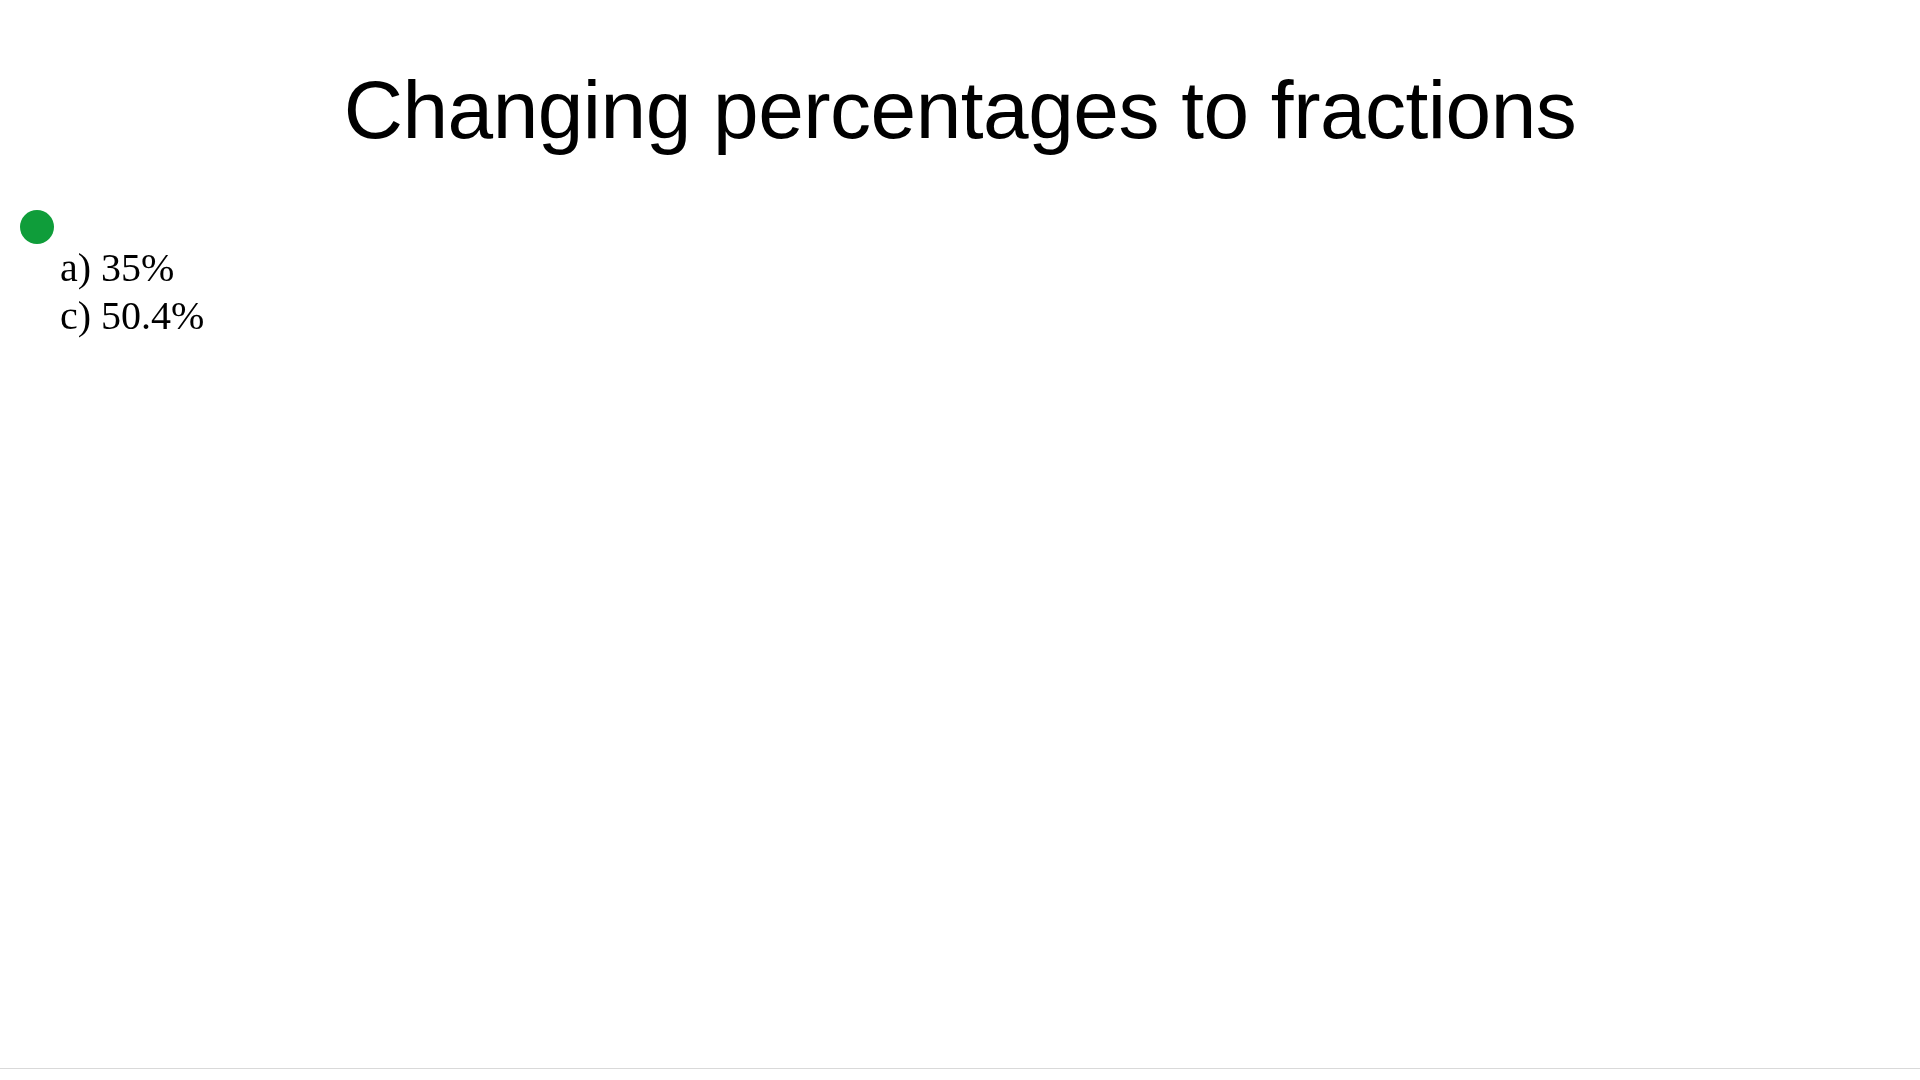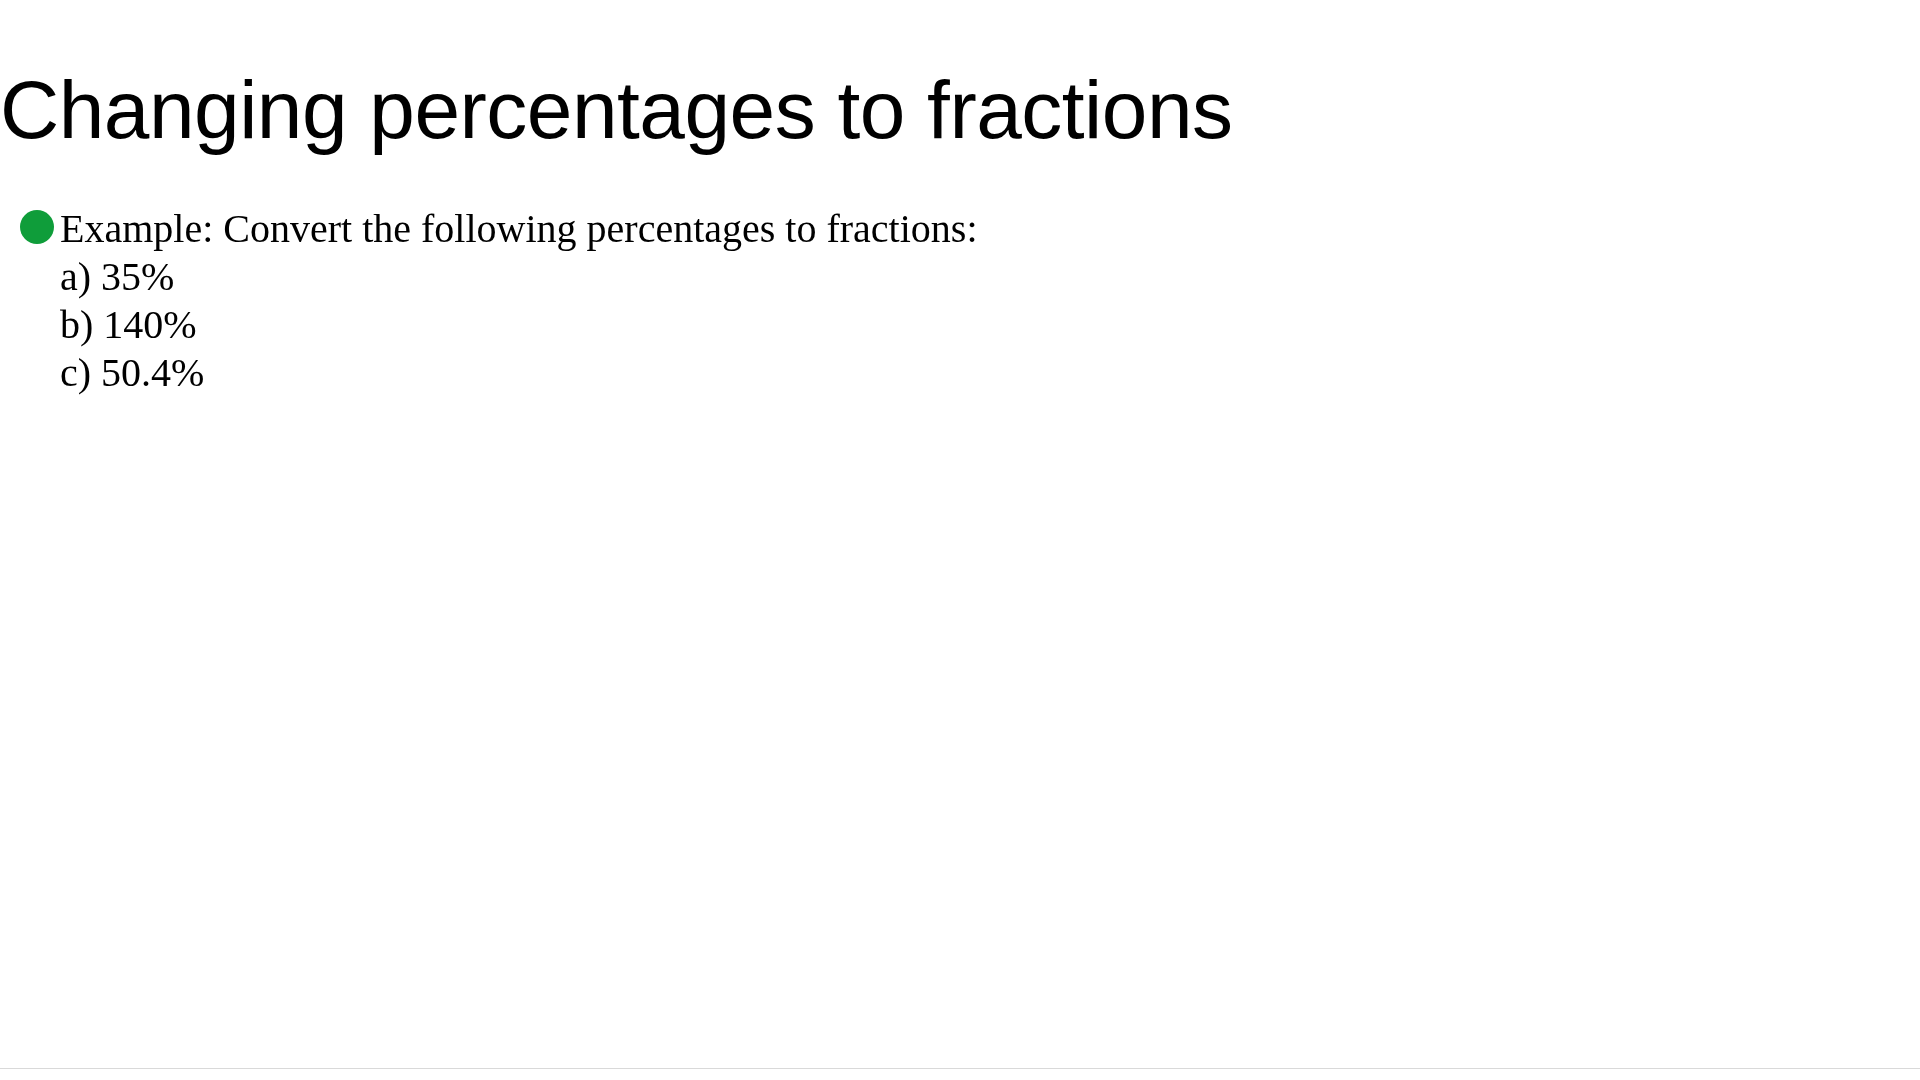--- a/index.html
+++ b/index.html
@@ -24,20 +24,21 @@
     background: #ffffff;
     box-sizing: border-box;
   }
 
   
   #slide-title {
     position: absolute;
     left: 0;
     top: 62px;
     width: 1920px;
+    text-align: center;
     font-family: "Liberation Sans", sans-serif;
     font-size: 82px;
     line-height: 96px;
     font-weight: 400;
     color: #000000;
     letter-spacing: -0.5px;
     white-space: nowrap;
   }
 
   
@@ -98,26 +99,24 @@
 <body>
 
 <div id="slide">
 
   <div id="slide-title">Changing percentages to fractions</div>
 
   <div id="body-block">
 
     <div class="bullet-row">
       <span class="bullet-marker"></span>
-      <span class="bullet-text">Example: Convert the following percentages to fractions:</span>
     </div>
 
     <div class="sub-item">a) 35%</div>
 
-    <div class="sub-item">b) 140%</div>
 
     <div class="sub-item">c) 50.4%</div>
 
   </div>
 
   <div id="bottom-rule"></div>
 
 </div>
 
 </body></html>

